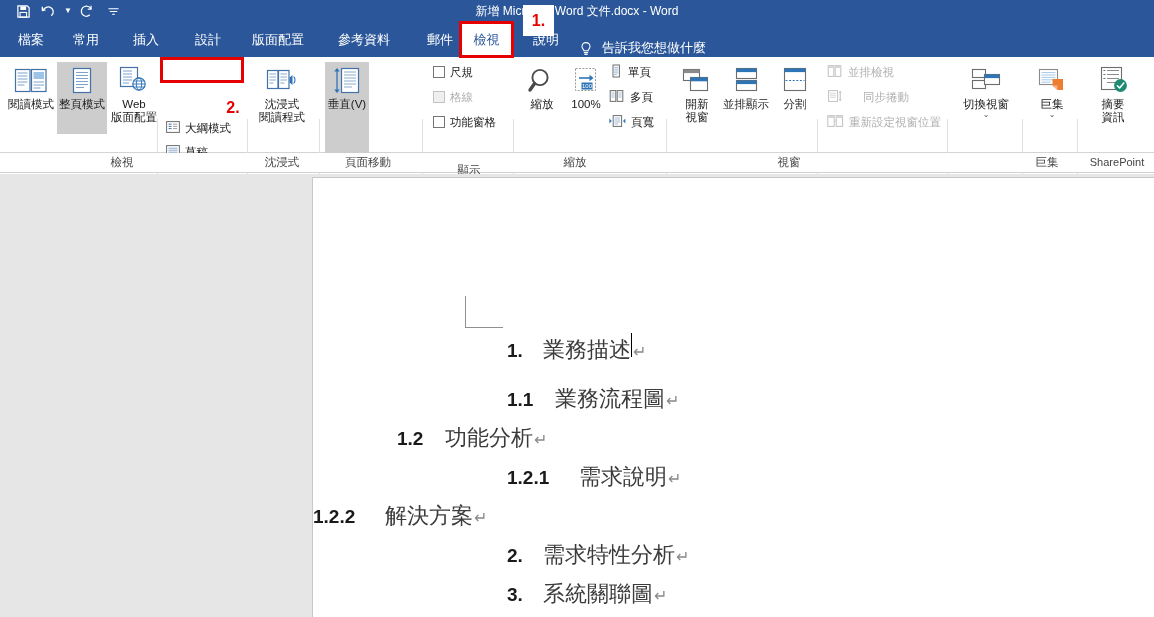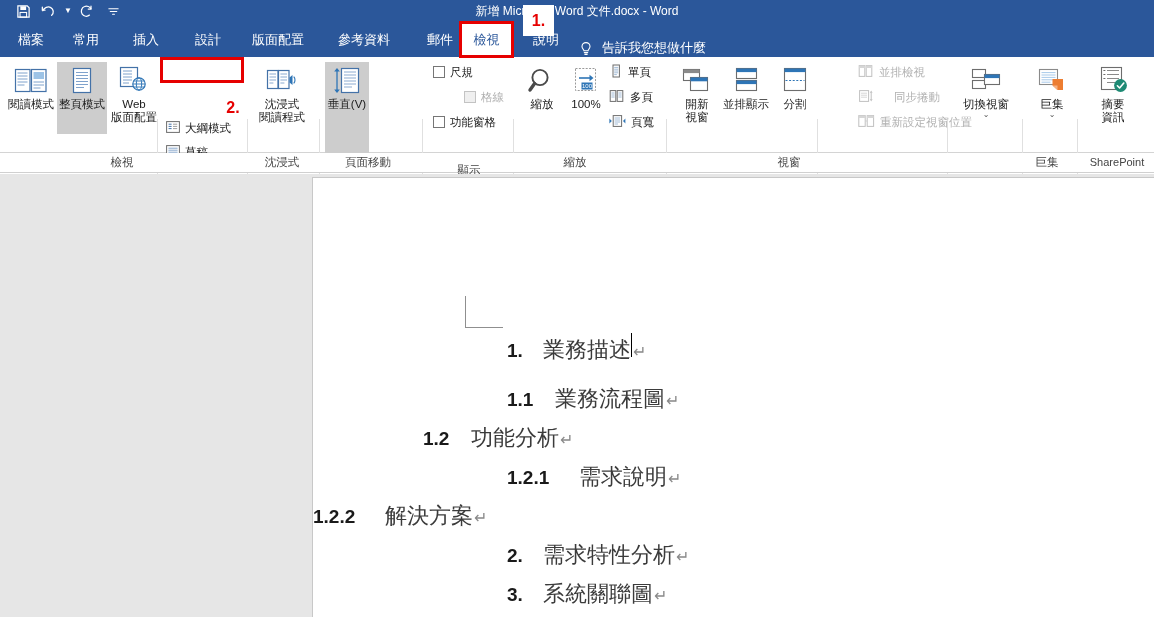--- a/index.html
+++ b/index.html
@@ -90,21 +90,21 @@
   .lbtn .cap { white-space: nowrap; }
   .lbtn .caret { font-size: 8px; line-height: 8px; color: #555; }
 
   
   .sbtn {
     position: absolute;
     display: flex; align-items: center; gap: 5px;
     font-size: 11.5px; color: #1a1a1a; white-space: nowrap;
     height: 20px;
   }
-  .sbtn.dis { color: #b0b0b0; margin-left: 31px; }
+  .sbtn.dis { color: #b0b0b0; }
   .cbx {
     width: 12px; height: 12px; border: 1px solid #767676; background: #ffffff;
     flex: 0 0 auto;
   }
   .cbx.dis { border-color: #c3c3c3; background: #efefef; }
 
   
   .redbox {
     position: absolute; border: 3px solid #e60000; pointer-events: none;
   }
@@ -508,21 +508,21 @@
           <span class="caret-bar"></span>
           <span class="pilcrow">↵</span>
       </div>
 
       <div class="docline" style="padding-left:194px;margin-top:12px;">
         <span class="num" style="width:48px;">1.1</span>
         <span class="txt">業務流程圖</span>
           <span class="pilcrow">↵</span>
       </div>
 
-      <div class="docline" style="padding-left:110px;">
+      <div class="docline" style="padding-left:84px;">
         <span class="num" style="width:48px;">1.2</span>
         <span class="txt">功能分析</span>
           <span class="pilcrow">↵</span>
       </div>
 
       <div class="docline" style="padding-left:194px;">
         <span class="num" style="width:72px;">1.2.1</span>
         <span class="txt">需求說明</span>
           <span class="pilcrow">↵</span>
       </div>

